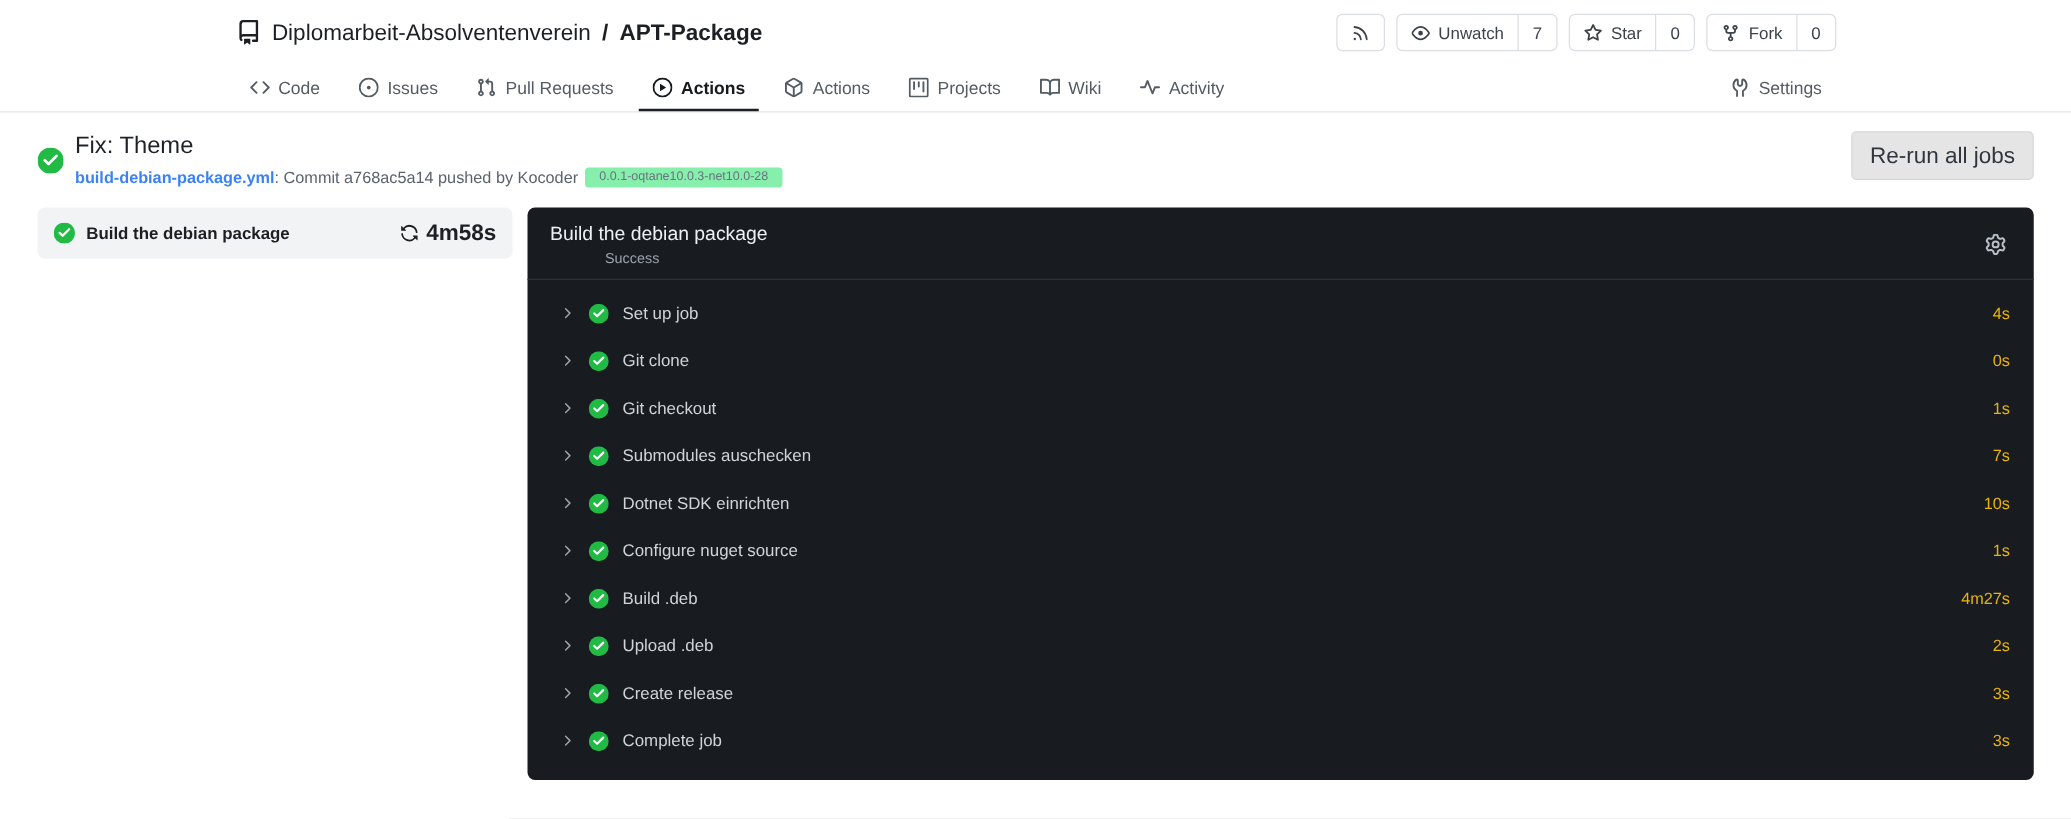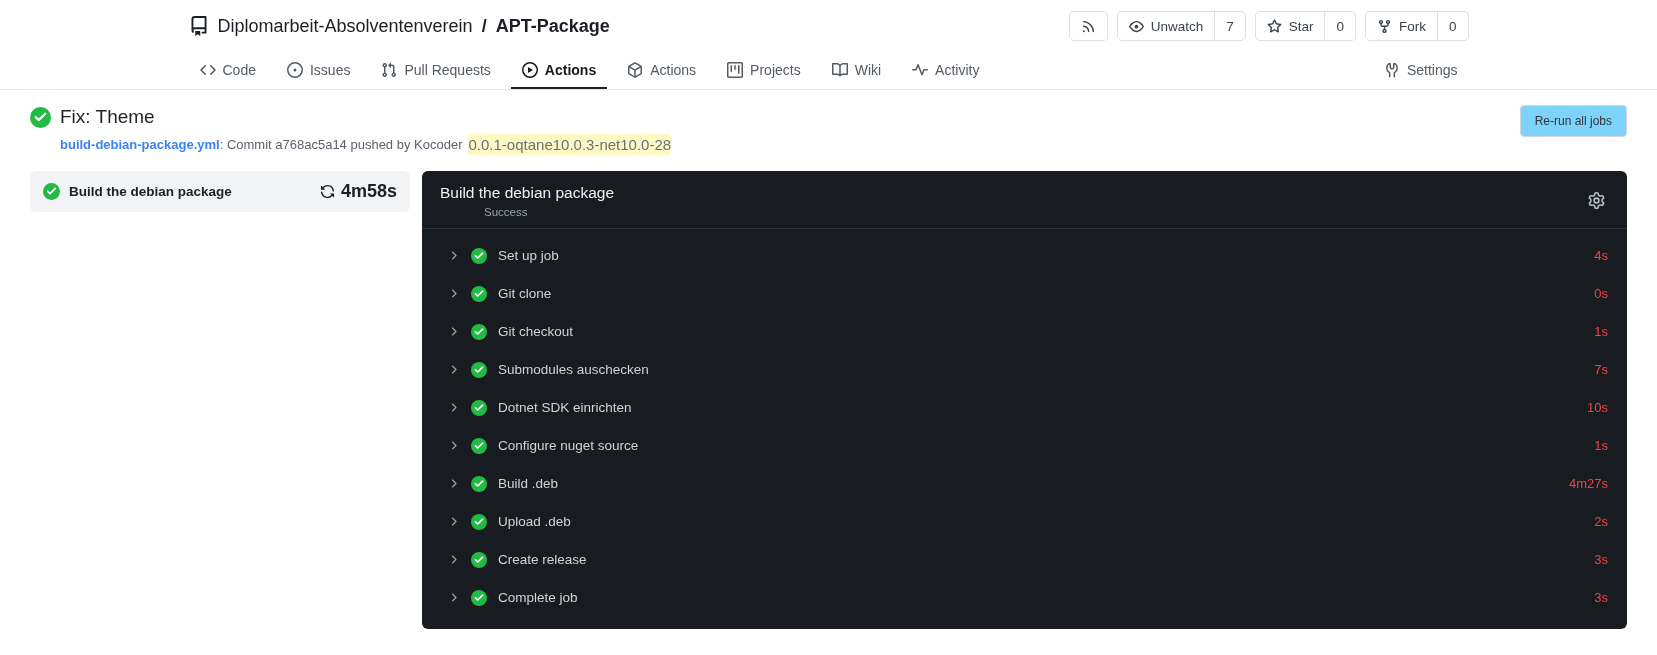--- a/index.html
+++ b/index.html
@@ -45,32 +45,32 @@
   .tab.active .icon { color: #17191c; }
   .tab-badge {
     background: #e6e8eb; color: #46505a; font-size: 12px; font-weight: 400;
     border-radius: 9px; padding: 2px 8px; line-height: 1;
   }
   .tab.settings { margin-left: auto; margin-right: 0; }
 
   
   .run-section { padding: 0 30px; }
   .run-header { display: flex; align-items: flex-start; padding: 15px 0 10px; }
-  .run-title-block { display: flex; align-items: flex-start; gap: 9px; }
+  .run-title-block { display: flex; align-items: center; gap: 9px; }
   .run-title-block .check { margin-top: 2px; }
   .run-title { font-size: 19px; color: #1f2328; line-height: 1.25; }
   .run-subtitle { font-size: 13px; color: #5a636d; margin-top: 5px; display: flex; align-items: center; gap: 6px; }
   .run-subtitle .wf { font-weight: 700; color: #3b82f6; }
   .ref-badge {
-    background: #fef9c3; color: #6a737d; font-size: 15px;
-    border-radius: 3px; padding: 3px 0; line-height: 1;
+    background: #86efac; color: #6a737d; font-size: 10px;
+    border-radius: 3px; padding: 3px 11px; line-height: 1;
   }
   .rerun-btn {
-    margin-left: auto; background: #7dd3fc; border: 1px solid #d4d8dc; border-radius: 4px;
-    padding: 8px 14px; font-size: 12px; color: #2f353c; cursor: pointer;
+    margin-left: auto; background: #e5e5e5; border: 1px solid #d4d8dc; border-radius: 4px;
+    padding: 8px 14px; font-size: 18px; color: #2f353c; cursor: pointer;
     font-family: "Liberation Sans", sans-serif;
   }
 
   
   .run-body { display: flex; align-items: flex-start; gap: 12px; margin-top: 6px; }
   .job-list { width: 380px; flex-shrink: 0; }
   .job-item {
     display: flex; align-items: center; gap: 9px;
     background: #f2f3f5; border-radius: 6px; padding: 10px 13px;
     font-size: 13.5px; font-weight: 700; color: #1c1f23; cursor: pointer;
@@ -92,21 +92,21 @@
   .console-gear { margin-left: auto; align-self: center; color: #b9c0c7; cursor: pointer; padding: 4px; }
 
   .steps { padding: 8px 0 12px; }
   .step-row {
     display: flex; align-items: center; height: 38px;
     padding: 0 19px 0 25px; font-size: 13.5px; color: #ced4da; cursor: pointer;
   }
   .step-row .chev { color: #9aa2ab; margin-right: 11px; }
   .step-row .check { margin-right: 11px; }
   .step-name { color: #ced4da; }
-  .step-duration { margin-left: auto; font-size: 13px; color: #ef4444; }
+  .step-duration { margin-left: auto; font-size: 13px; color: #eab308; }
 
   .check { flex-shrink: 0; }
 </style>
 </head>
 <body>
 
 <svg width="0" height="0" style="position:absolute">
   <symbol id="i-repo" viewBox="0 0 16 16">
       <path fill="currentColor" d="M2 2.5A2.5 2.5 0 0 1 4.5 0h8.75a.75.75 0 0 1 .75.75v12.5a.75.75 0 0 1-.75.75h-2.5a.75.75 0 0 1 0-1.5h1.75v-2h-8a1 1 0 0 0-.714 1.7.75.75 0 1 1-1.072 1.05A2.495 2.495 0 0 1 2 11.5Zm10.5-1h-8a1 1 0 0 0-1 1v6.708A2.486 2.486 0 0 1 4.5 9h8ZM5 12.25a.25.25 0 0 1 .25-.25h3.5a.25.25 0 0 1 .25.25v3.25a.25.25 0 0 1-.4.2l-1.45-1.087a.249.249 0 0 0-.3 0L5.4 15.7a.25.25 0 0 1-.4-.2Z"></path>
     </symbol>

